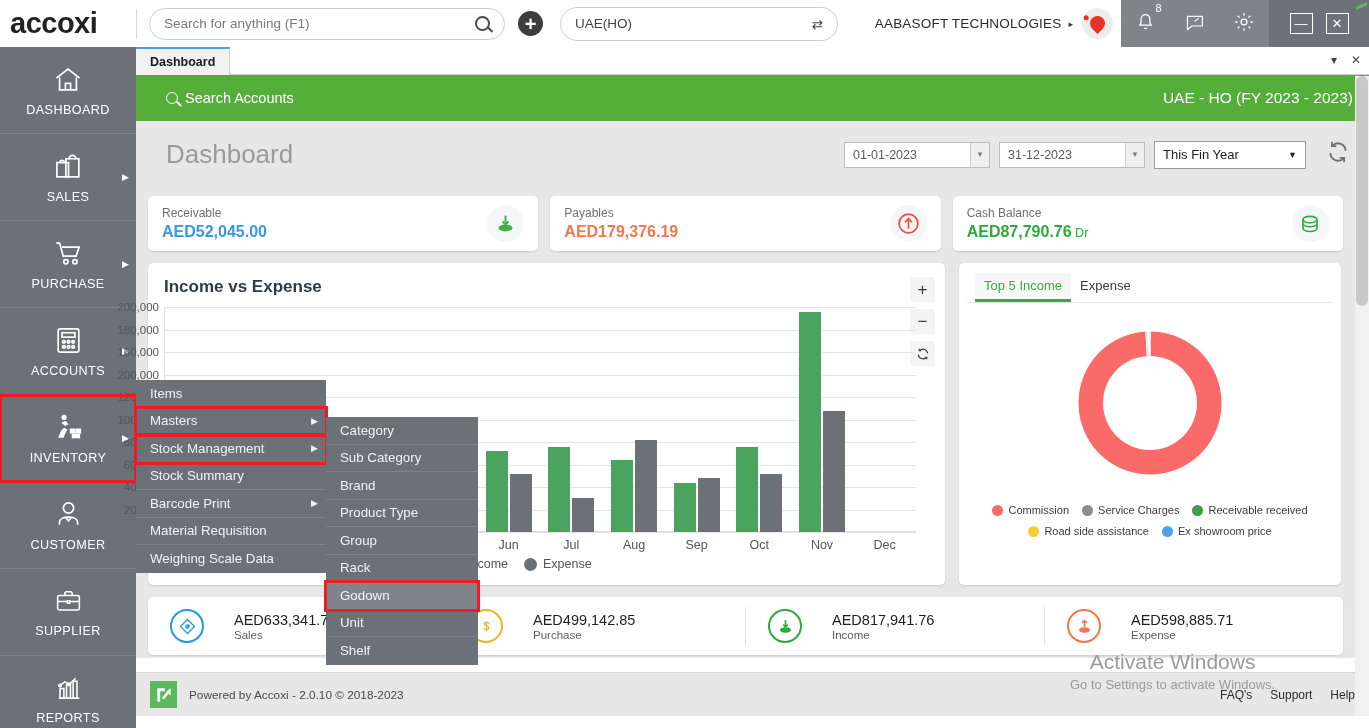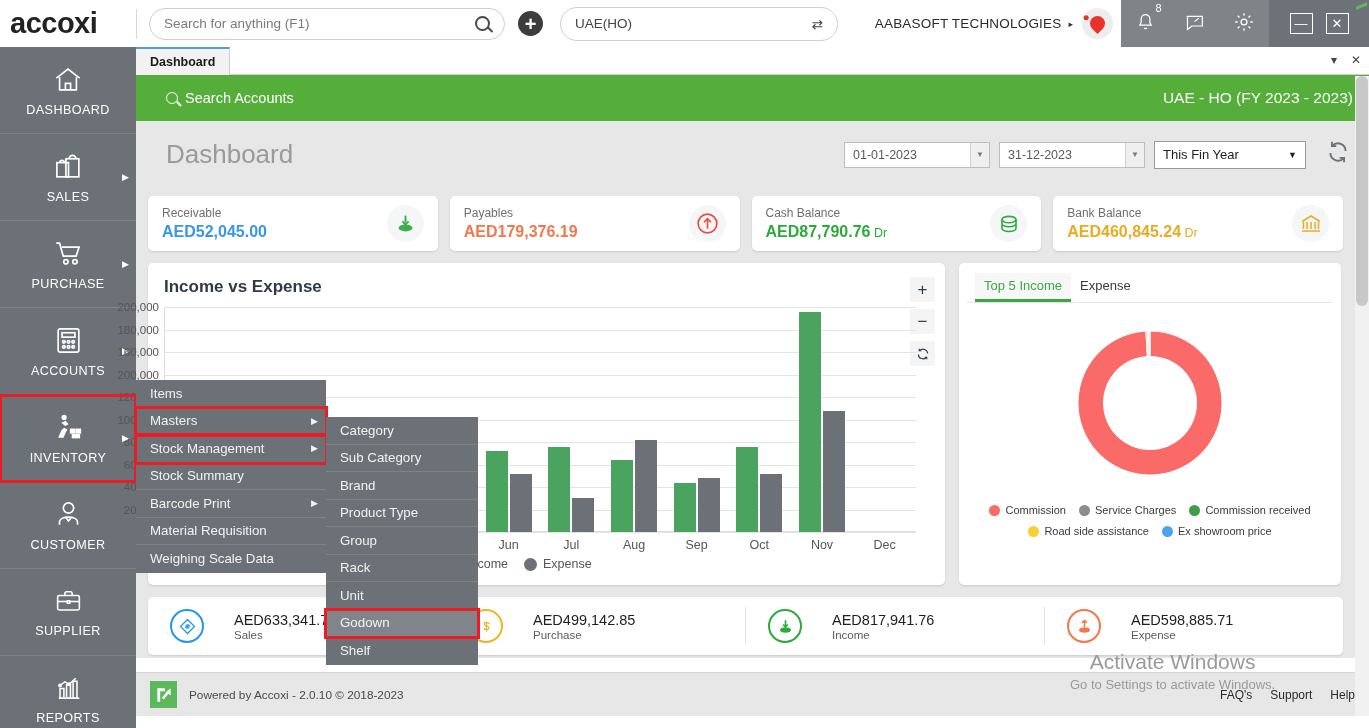--- a/index.html
+++ b/index.html
@@ -386,33 +386,20 @@
       <div class="kpi">
         <div class="kpi-l">
           <span class="kpi-label">Cash Balance</span>
           <span class="kpi-val" style="color:#2bab3a"><span>AED87,790.76</span><span class="kpi-dr"> Dr</span></span>
         </div>
         <div class="kpi-icon">
           <svg width="24" height="24" viewBox="0 0 24 24" fill="none" stroke="#2bab3a" stroke-width="1.6">
               <ellipse cx="12" cy="7.6" rx="7" ry="3.2"></ellipse>
               <path d="M5 7.6v4c0 1.8 3.1 3.2 7 3.2s7-1.4 7-3.2v-4"></path>
               <path d="M5 12.3v4c0 1.8 3.1 3.2 7 3.2s7-1.4 7-3.2v-4"></path>
-            </svg>
-        </div>
-      </div>
-      <div class="kpi">
-        <div class="kpi-l">
-          <span class="kpi-label">Bank Balance</span>
-          <span class="kpi-val" style="color:#e9ab22"><span>AED460,845.24</span><span class="kpi-dr"> Dr</span></span>
-        </div>
-        <div class="kpi-icon">
-          <svg width="24" height="24" viewBox="0 0 24 24" fill="none" stroke="#e9ab22" stroke-width="1.5">
-              <path d="M3 9.5L12 4l9 5.5"></path>
-              <path d="M4.5 10v7M8 10v7M12 10v7M16 10v7M19.5 10v7"></path>
-              <path d="M3 19h18"></path>
             </svg>
         </div>
       </div>
     </div>
 
     <div class="panels">
 
       <div class="panel p-left">
         <div class="p-title">Income vs Expense</div>
         <div class="chart-ctrls">
@@ -553,21 +540,21 @@
             <span class="dl">
                 <span class="dot" style="background:#f96a68"></span>
                 <span>Commission</span>
               </span>
             <span class="dl">
                 <span class="dot" style="background:#8c8c8c"></span>
                 <span>Service Charges</span>
               </span>
             <span class="dl">
                 <span class="dot" style="background:#3d9e46"></span>
-                <span>Commission received</span>
+                <span>Receivable received</span>
               </span>
           </div>
           <div>
             <span class="dl">
                 <span class="dot" style="background:#fbcd34"></span>
                 <span>Road side assistance</span>
               </span>
             <span class="dl">
                 <span class="dot" style="background:#4aa3ec"></span>
                 <span>Ex showroom price</span>
@@ -697,24 +684,24 @@
       </div>
       <div class="mi">
         <span>Product Type</span>
       </div>
       <div class="mi">
         <span>Group</span>
       </div>
       <div class="mi">
         <span>Rack</span>
       </div>
-      <div class="mi">
-        <span>Unit</span>
-      </div>
       <div class="mi hl sel">
         <span>Godown</span>
       </div>
       <div class="mi">
+        <span>Unit</span>
+      </div>
+      <div class="mi">
         <span>Shelf</span>
       </div>
     </div>
 
 </div>
 
 </body></html>

